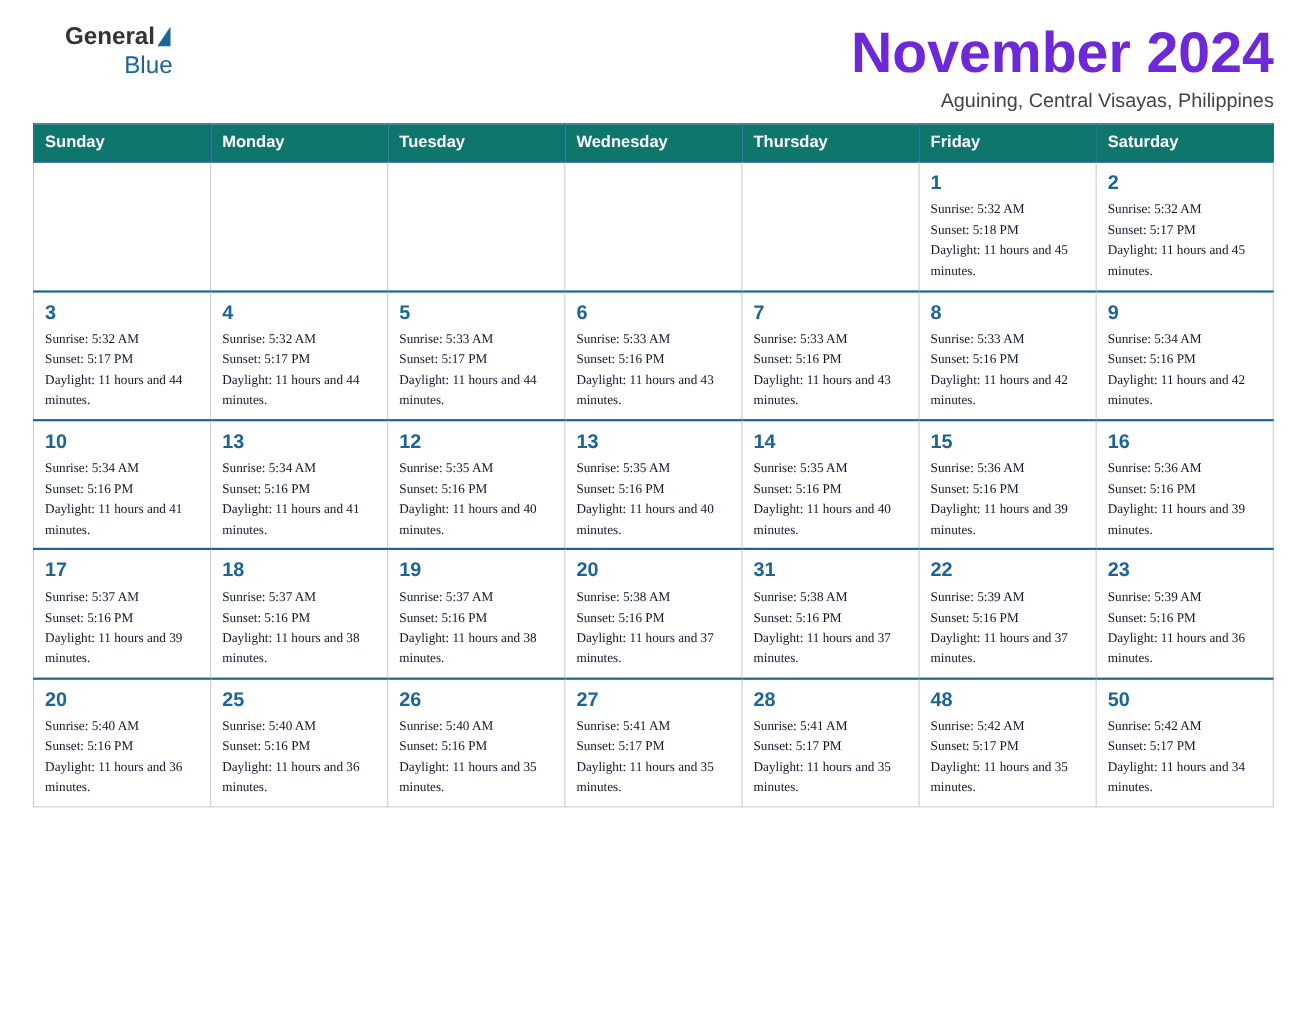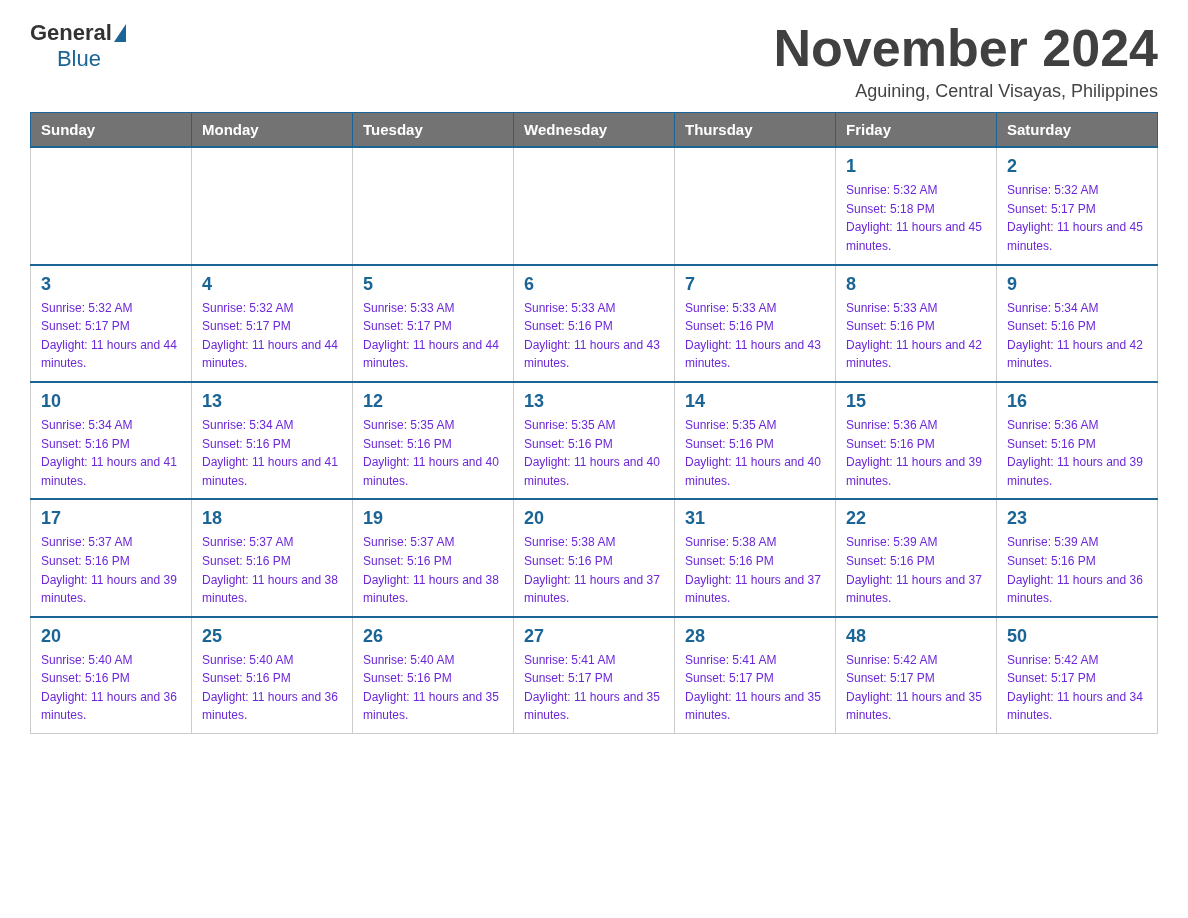--- a/index.html
+++ b/index.html
@@ -13,21 +13,22 @@
     }
     .header {
       display: flex;
       justify-content: space-between;
       align-items: flex-start;
       margin-bottom: 10px;
     }
     .logo {
       display: flex;
       flex-direction: column;
-      align-items: center;
+      align-items: flex-end;
+      margin-left: 29px;
     }
     .logo-text {
       display: flex;
       align-items: center;
       font-size: 22px;
       font-weight: bold;
       color: #333;
     }
     .logo-general { color: #333; }
     .logo-triangle {
@@ -42,35 +43,35 @@
       color: #1a6496;
       font-size: 22px;
       font-weight: normal;
     }
     .title-section {
       text-align: right;
     }
     .month-title {
       font-size: 52px;
       font-weight: bold;
-      color: #404040;
+      color: #6d28d9;
       line-height: 1.1;
     }
     .location {
       font-size: 18px;
       color: #444;
       margin-top: 4px;
     }
     .calendar {
       width: 100%;
       border-collapse: collapse;
       margin-top: 10px;
     }
     .calendar th {
-      background-color: #737373;
+      background-color: #0f766e;
       color: #fff;
       padding: 8px 10px;
       text-align: left;
       font-size: 15px;
       font-weight: bold;
       border: 1px solid #1a6496;
     }
     .calendar td {
       vertical-align: top;
       padding: 8px 10px;
@@ -84,21 +85,22 @@
     .day-number {
       font-size: 18px;
       font-weight: bold;
       color: #1a6496;
       display: block;
       margin-bottom: 4px;
     }
     .day-info {
       font-size: 12px;
       line-height: 1.55;
-      color: #6d28d9;
+      color: #0f172a;
+      font-family: Liberation Serif, serif;
     }
     .empty-cell {
       background: #fff;
     }
     .calendar tr td {
       border-top: 2px solid #1a6496;
     }
     .calendar thead tr th {
       border: 1px solid #1a6496;
     }

